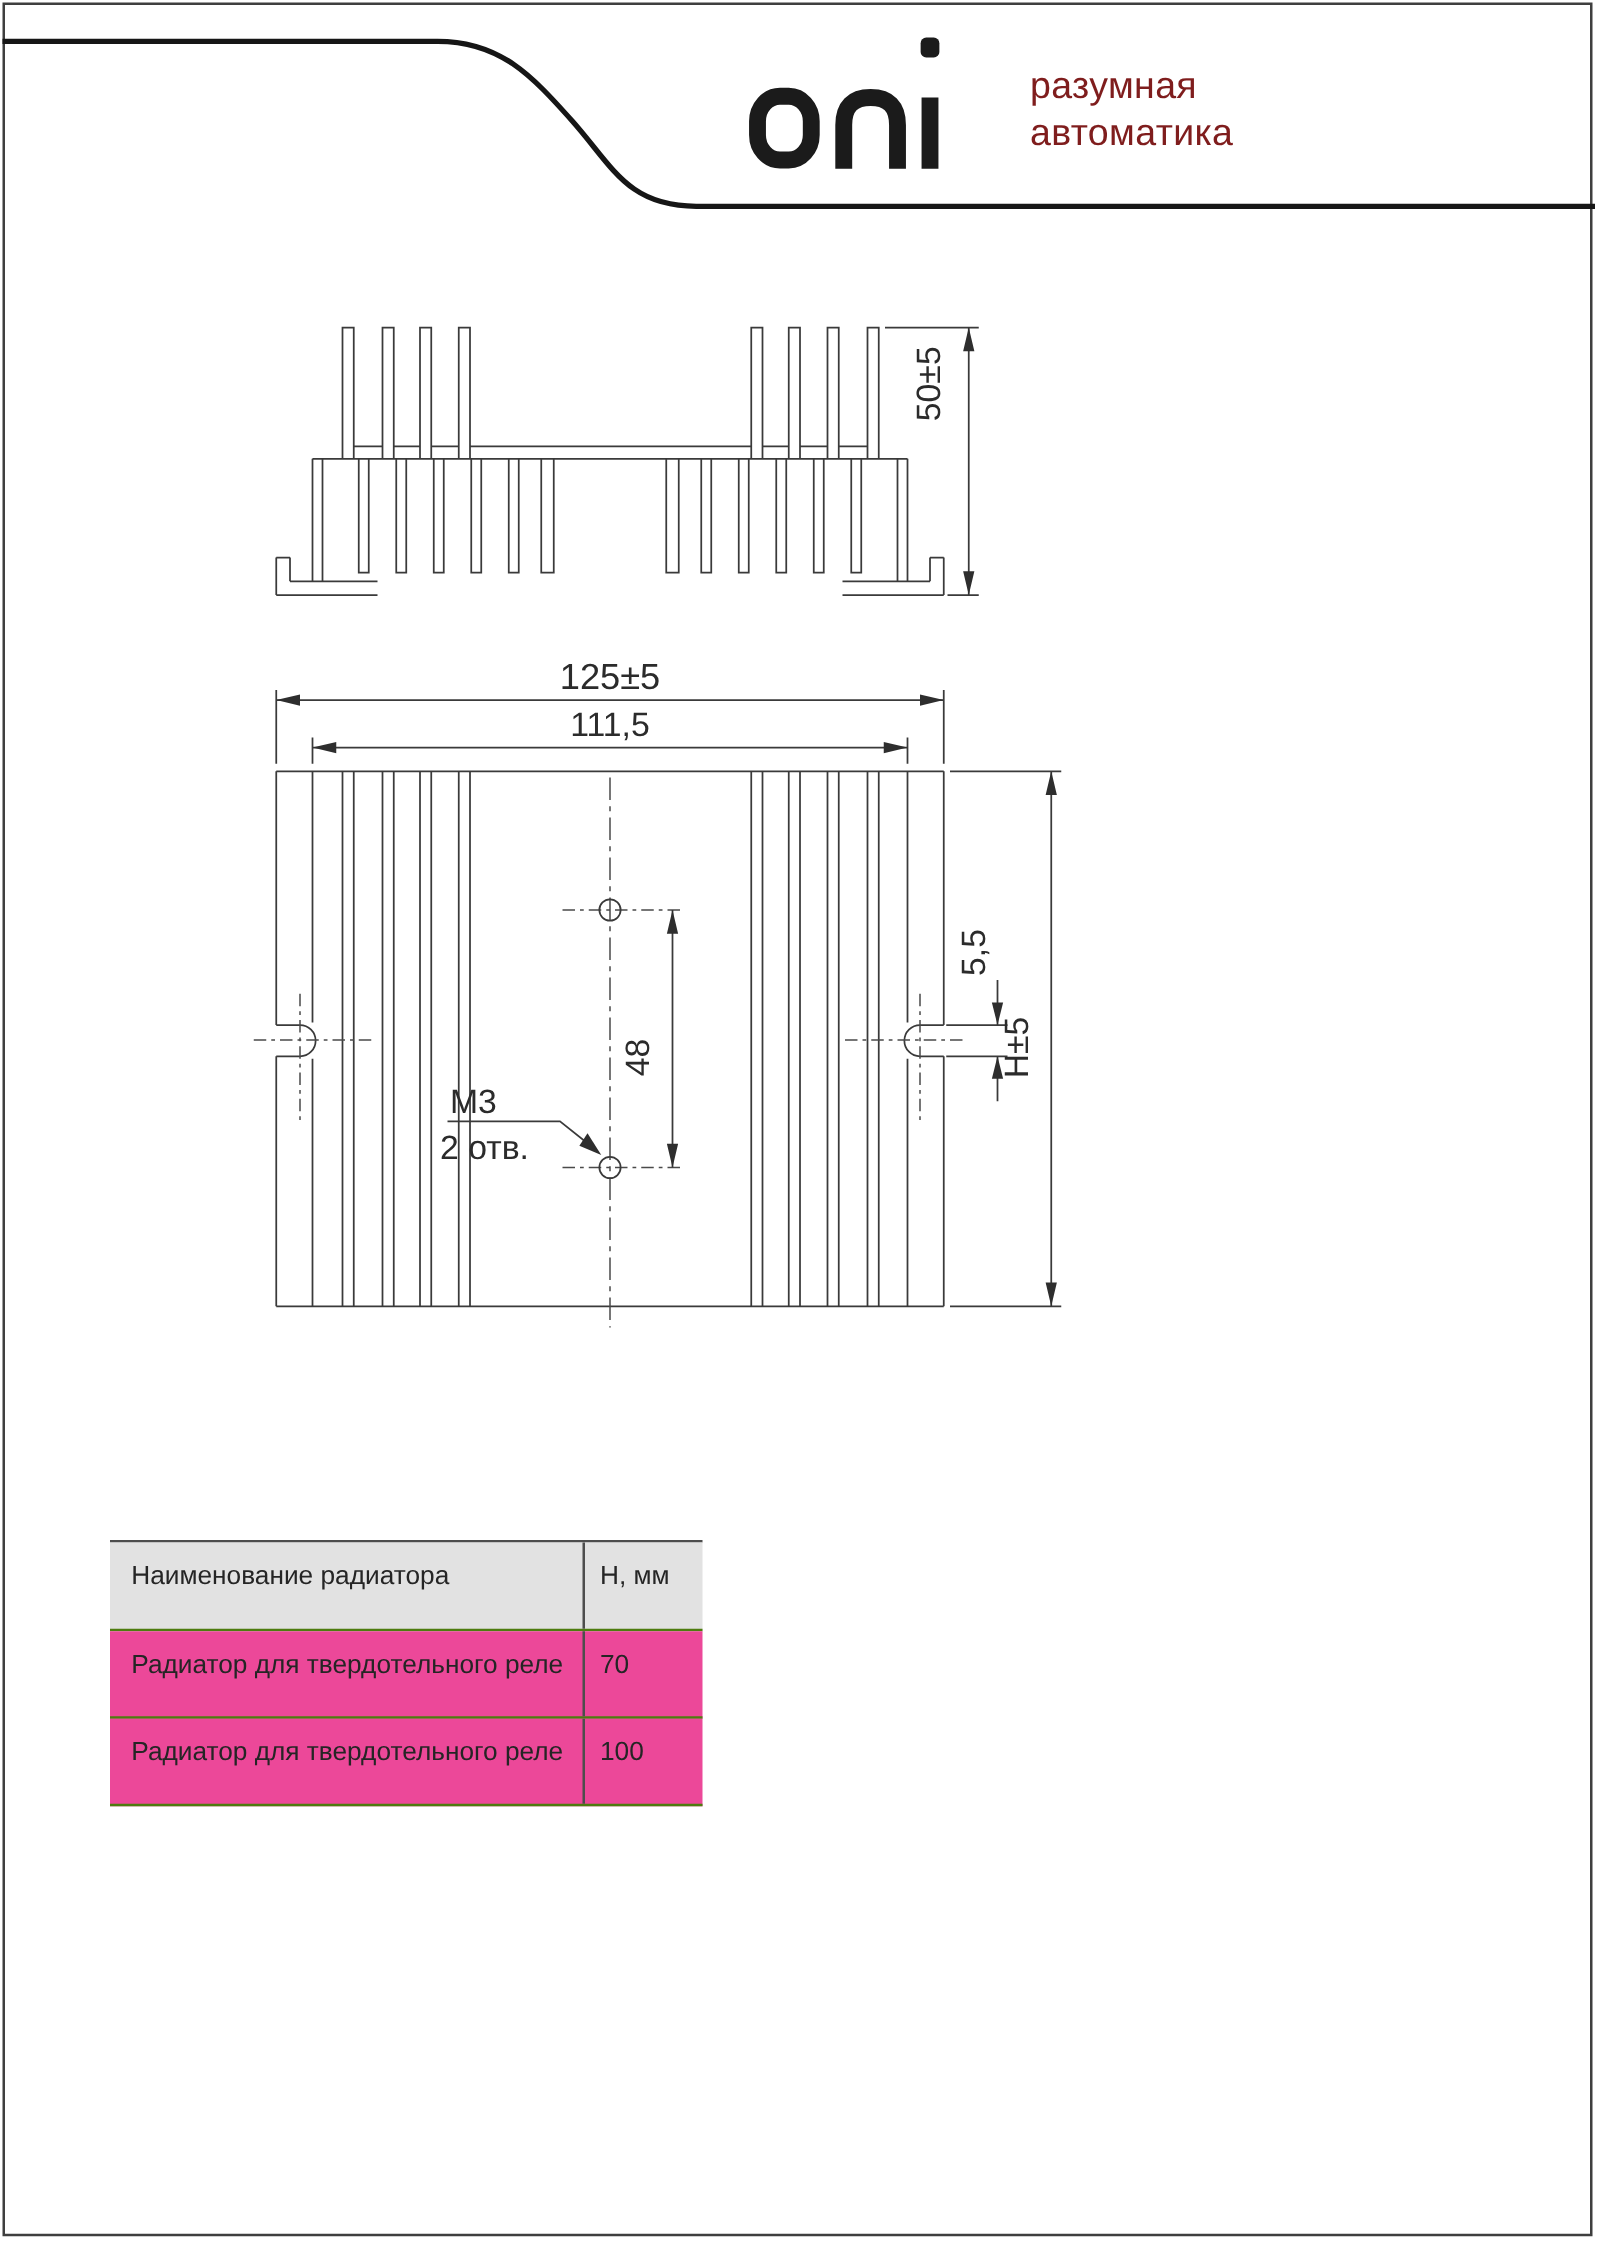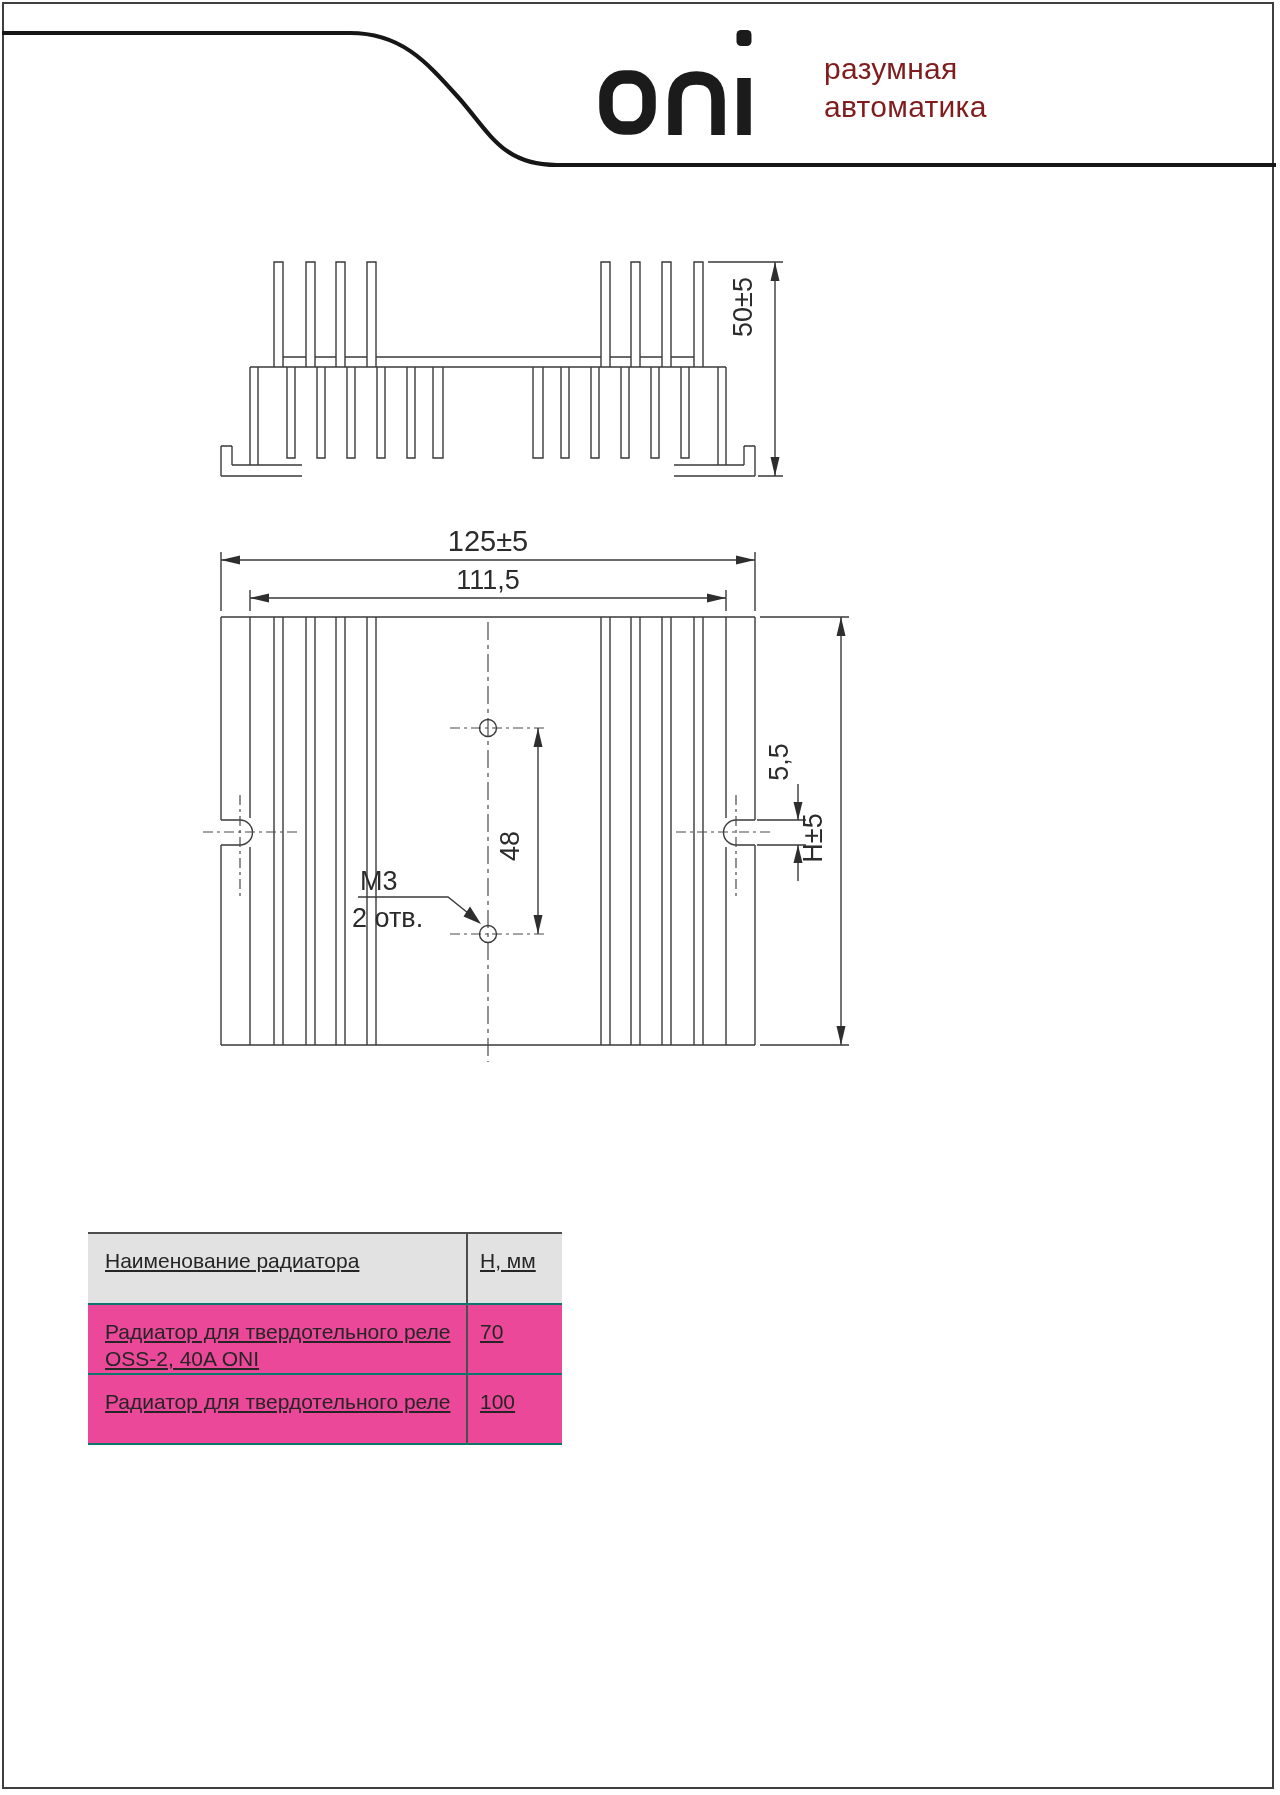--- a/index.html
+++ b/index.html
@@ -21,21 +21,21 @@
   .dimtxt{font-family:"Liberation Sans",sans-serif;font-size:27px;fill:#2b2b2b;}
   .dimtxt-big{font-size:29px;}
   .tagline{
     position:absolute;left:824px;top:50px;font-size:30px;line-height:38px;
     color:#7f1d1d;letter-spacing:0.3px;
   }
   .spec-table{
     position:absolute;left:88px;top:1232px;width:474px;box-sizing:border-box;
     border-top:2px solid #4d4d4d;font-size:21px;color:#252525;
   }
-  .t-row{display:flex;border-bottom:2px solid #0f766e;box-sizing:border-box;text-decoration:underline;}
+  .t-row{display:flex;border-bottom:2px solid #4d7c0f;box-sizing:border-box;}
   .t-head{background:#e2e2e2;height:71px;}
   .t-body{height:70px;background:#ec4899;}
   .t-cell-name{width:380px;box-sizing:border-box;border-right:2px solid #4d4d4d;
     padding:13px 10px 0 17px;line-height:27px;}
   .t-cell-val{flex:1;padding:13px 0 0 12px;line-height:27px;}
   .caption{
     position:absolute;left:80px;top:1516px;width:900px;font-size:30px;
     line-height:40px;color:#191919;letter-spacing:-1px;
   }
 </style>
@@ -151,21 +151,20 @@
 </div>
 
 <div class="spec-table">
   <div class="t-row t-head">
     <div class="t-cell-name">Наименование радиатора</div>
     <div class="t-cell-val">Н, мм</div>
   </div>
   <div class="t-row t-body">
     <div class="t-cell-name">
       <div>Радиатор для твердотельного реле</div>
-      <div>OSS-2, 40A ONI</div>
     </div>
     <div class="t-cell-val">70</div>
   </div>
   <div class="t-row t-body">
     <div class="t-cell-name">
       <div>Радиатор для твердотельного реле</div>
     </div>
     <div class="t-cell-val">100</div>
   </div>
 </div>

